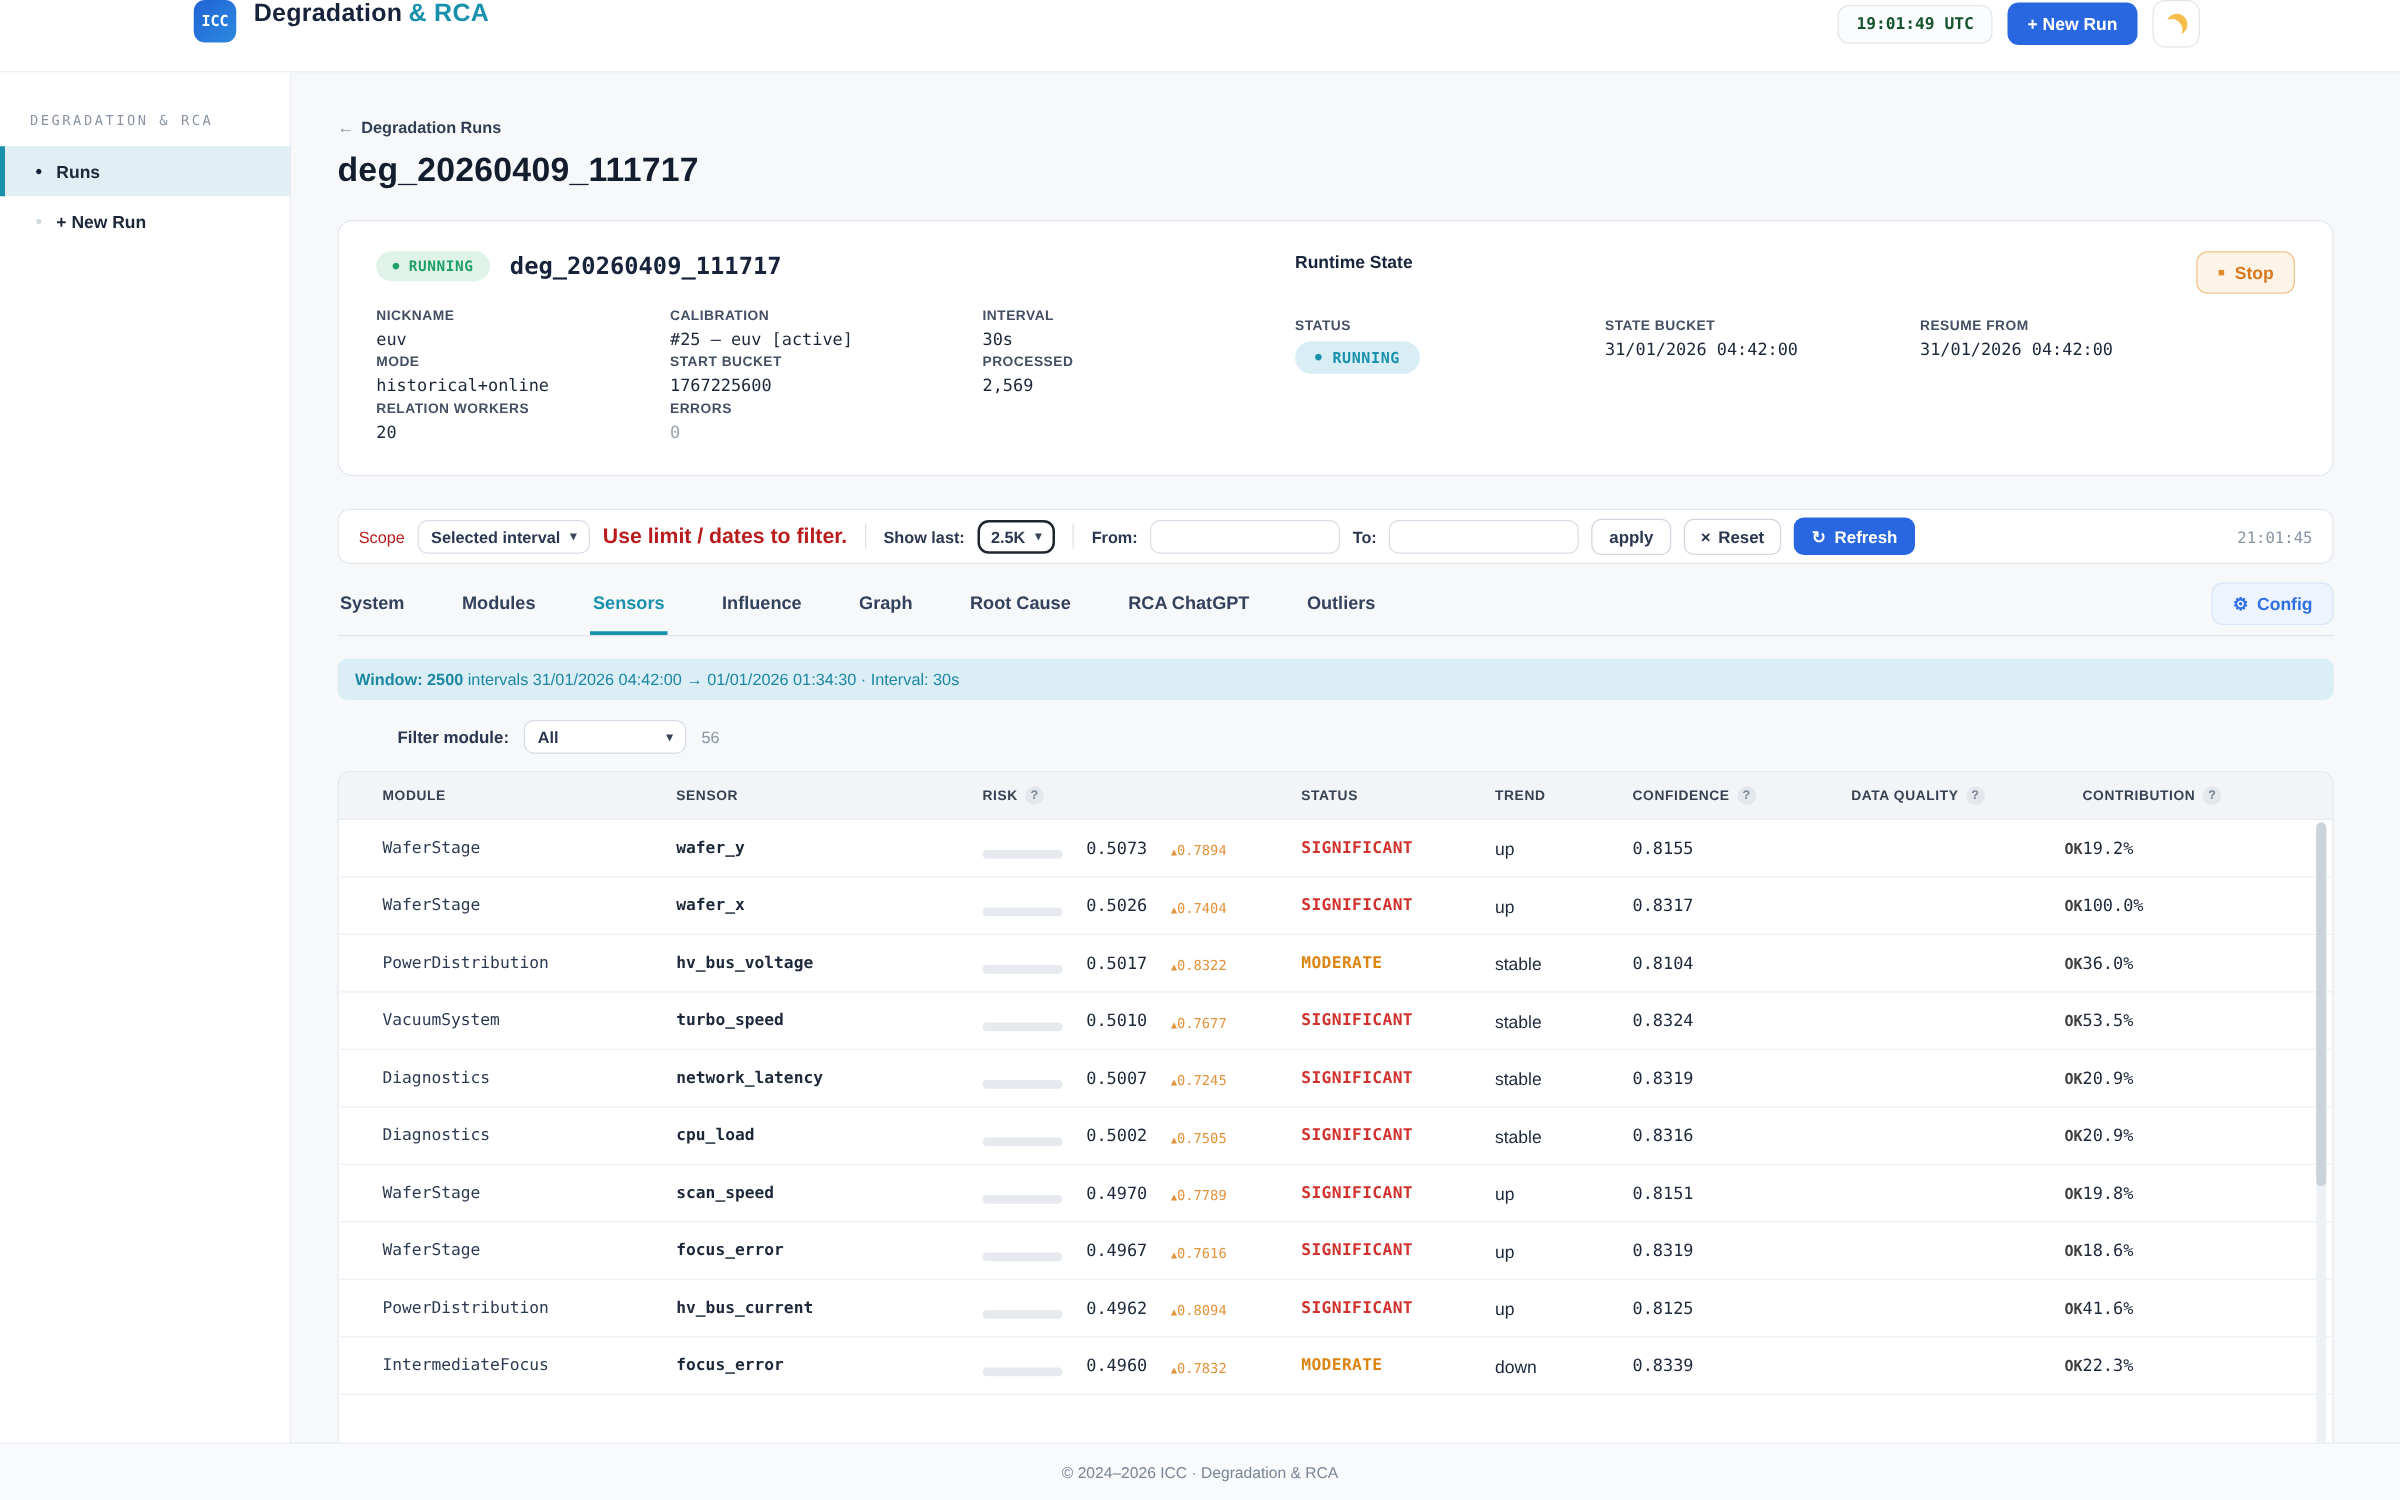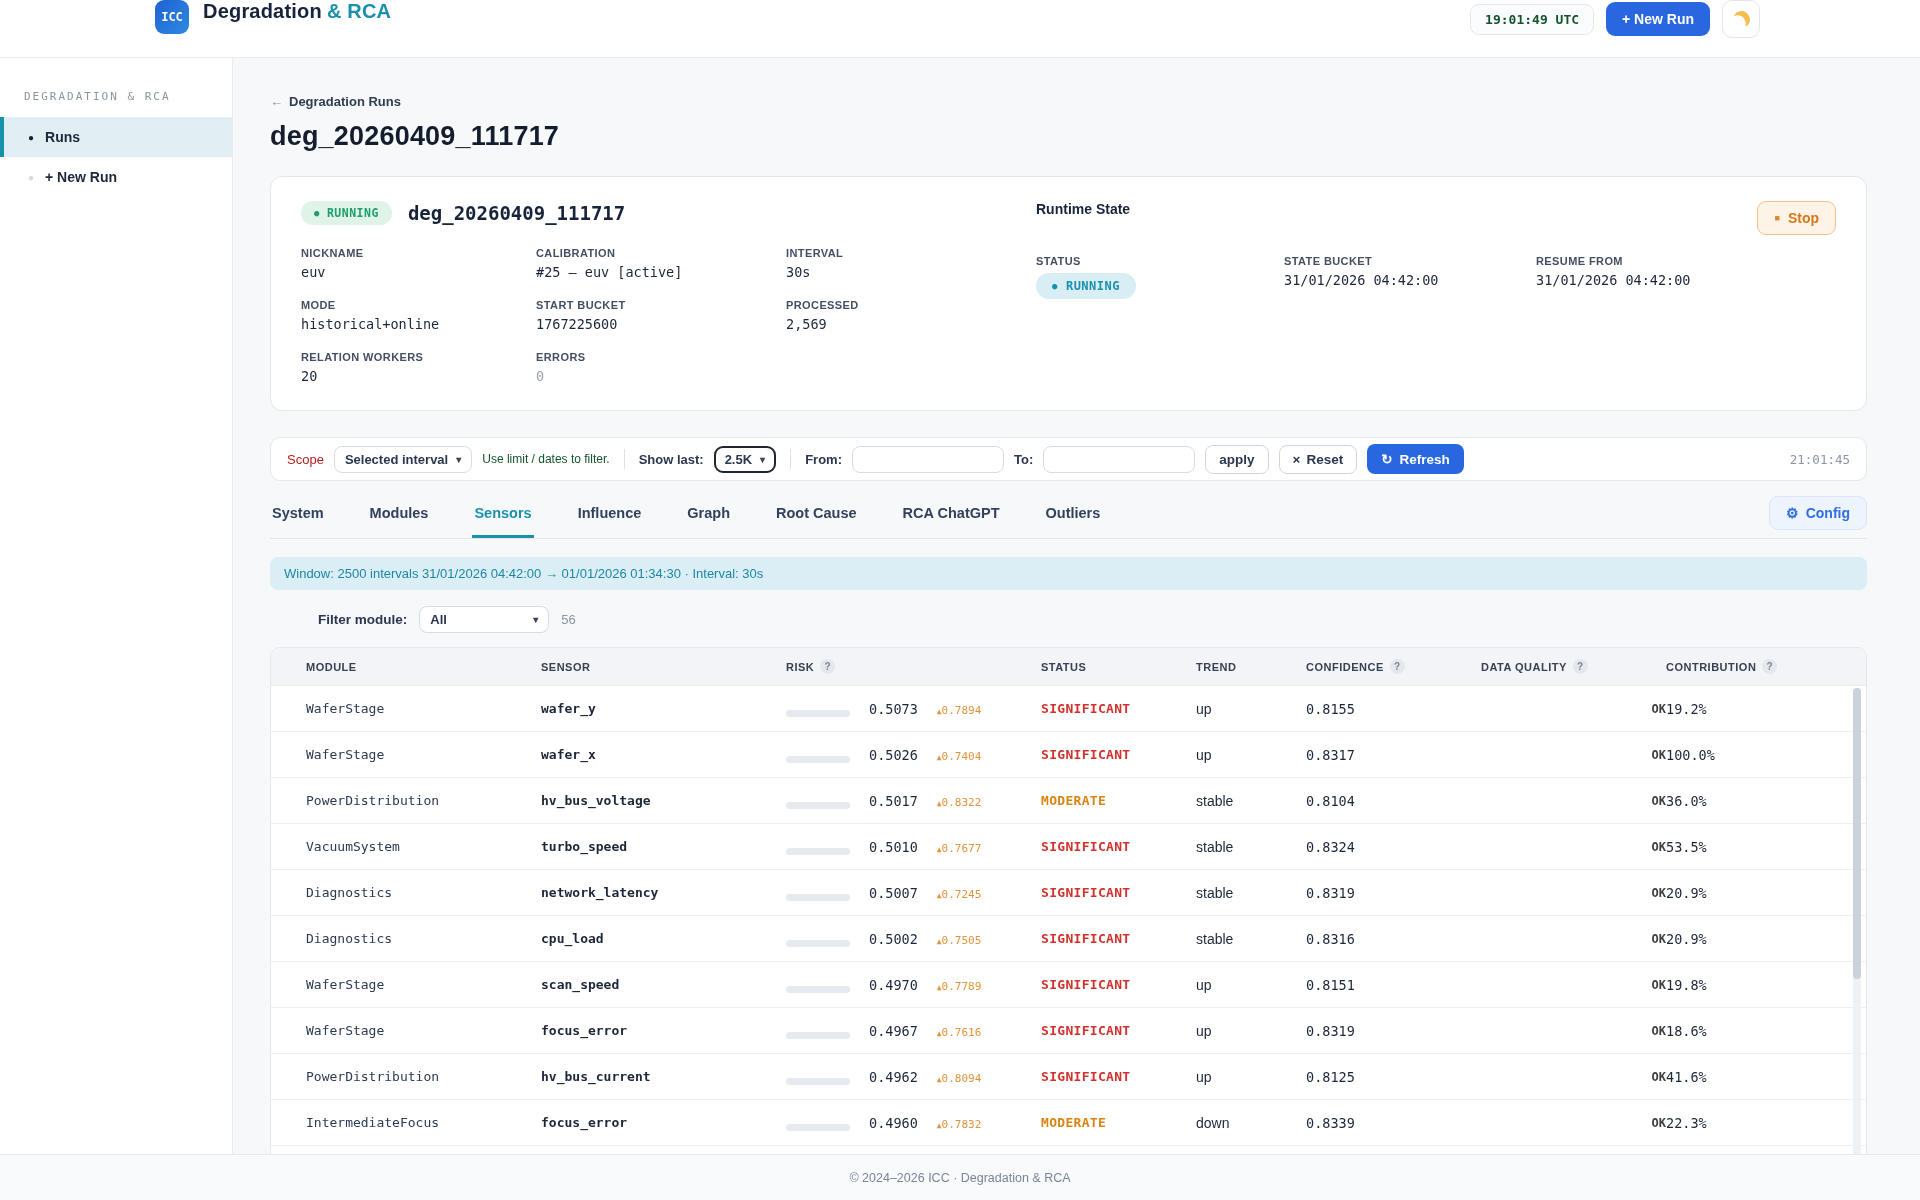--- a/index.html
+++ b/index.html
@@ -36,56 +36,56 @@
   
   .card { background:#fff; border:1px solid #e3e7ec; border-radius:12px; }
 
   
   .run-card { margin-top:24px; padding:24px 30px 26px; display:flex; }
   .run-left { width:735px; flex-shrink:0; }
   .run-head { display:flex; align-items:center; gap:16px; }
   .badge-running { display:inline-flex; align-items:center; gap:7px; background:#dff3e9; color:#1f9e67; border-radius:14px; padding:5px 13px; font-family:"DejaVu Sans Mono",monospace; font-size:11.5px; font-weight:bold; letter-spacing:.5px; }
   .badge-running .dot { font-size:9px; }
   .run-name { font-family:"DejaVu Sans Mono",monospace; font-size:19px; font-weight:bold; color:#17233a; }
-  .fields-grid { margin-top:22px; display:grid; grid-template-columns:235px 250px 1fr; row-gap:19px; }
+  .fields-grid { margin-top:22px; display:grid; grid-template-columns:235px 250px 1fr; row-gap:4px; }
   .field .f-label { font-size:11px; font-weight:bold; color:#454f63; letter-spacing:.4px; }
   .field .f-value { margin-top:5px; font-family:"DejaVu Sans Mono",monospace; font-size:13.5px; color:#1c2739; }
   .field.muted .f-value { color:#9aa3b0; }
   .run-right { flex:1; }
   .rt-head { display:flex; align-items:flex-start; justify-content:space-between; }
   .rt-title { font-size:14px; font-weight:bold; color:#17233a; }
   .btn-stop { display:inline-flex; align-items:center; gap:8px; background:#fdf4e7; border:1px solid #f0c48a; color:#d9771c; border-radius:9px; padding:8px 16px; font-size:14px; font-weight:bold; cursor:pointer; font-family:"Liberation Sans",sans-serif; }
   .btn-stop .sq { font-size:9px; color:#e08a2e; }
   .rt-grid { margin-top:20px; display:grid; grid-template-columns:248px 252px 1fr; }
   .pill-running { display:inline-flex; align-items:center; gap:8px; background:#d9edf5; color:#1991ad; border-radius:14px; padding:6px 16px; font-family:"DejaVu Sans Mono",monospace; font-size:12px; font-weight:bold; letter-spacing:.5px; margin-top:6px; }
   .pill-running .dot { font-size:9px; }
 
   
   .toolbar { margin-top:26px; height:44px; display:flex; align-items:center; gap:10px; padding:0 16px; border-radius:10px; }
   .tb-label { font-size:13px; color:#b91c1c; }
   .tb-label.strong { font-weight:bold; color:#2b3750; }
   .fake-select { display:inline-flex; align-items:center; justify-content:space-between; gap:8px; border:1px solid #d7dde5; border-radius:8px; background:#fff; padding:5px 10px; font-size:13px; font-weight:bold; color:#2b3750; cursor:pointer; }
   .fake-select .chev { font-size:10px; color:#3a4456; }
   .fake-select.highlight { border:2px solid #20262f; border-radius:9px; padding:4px 9px; }
-  .tb-hint { font-size:12px; color:#14532d; }
+  .tb-hint { font-size:17px; color:#b91c1c;font-weight:bold; }
   .tb-div { width:1px; height:20px; background:#dde2e8; margin:0 4px; }
   .tb-input { width:152px; height:27px; border:1px solid #d7dde5; border-radius:8px; background:#fff; }
   .btn-ghost { display:inline-flex; align-items:center; gap:6px; background:#fff; border:1px solid #cfd6df; border-radius:8px; padding:6px 13px; font-size:13.5px; font-weight:bold; color:#2b3750; cursor:pointer; font-family:"Liberation Sans",sans-serif; }
   .btn-refresh { display:inline-flex; align-items:center; gap:7px; background:#2867e0; border:none; border-radius:8px; padding:7px 14px; font-size:13.5px; font-weight:bold; color:#fff; cursor:pointer; font-family:"Liberation Sans",sans-serif; }
   .tb-time { margin-left:auto; font-family:"DejaVu Sans Mono",monospace; font-size:12.5px; color:#8a94a3; }
 
   
   .tabs-bar { margin-top:10px; display:flex; align-items:flex-end; border-bottom:1px solid #e2e6ea; height:48px; position:relative; }
   .tab { padding:0 2px 14px; margin-right:42px; font-size:14.5px; font-weight:bold; color:#33415c; cursor:pointer; border-bottom:3px solid transparent; }
   .tab.active { color:#1991ad; border-bottom-color:#1991ad; }
   .btn-config { position:absolute; right:0; bottom:8px; display:inline-flex; align-items:center; gap:7px; background:#eef4fd; border:1px solid #dbe6f8; border-radius:9px; padding:8px 16px; color:#2f6fe4; font-size:14px; font-weight:bold; cursor:pointer; font-family:"Liberation Sans",sans-serif; }
 
   
   .window-bar { margin-top:18px; background:#dceef5; border-radius:8px; padding:9px 14px; font-size:13px; color:#1b87a3; font-weight:500; }
-  .window-bar b { font-weight:normal;text-align:center; }
+  .window-bar b { font-weight:bold;text-align:center; }
 
   
   .filter-row { margin-top:16px; display:flex; align-items:center; gap:12px; }
   .filter-row .lbl { font-size:13.5px; font-weight:bold; color:#2b3750;margin-left:48px; }
   .filter-row .fake-select { width:130px; }
   .filter-count { font-size:13px; color:#8a94a3; }
 
   
   .table-card { margin-top:14px; position:relative; overflow:hidden; height:562px; border-radius:10px; }
   .t-grid { display:grid; grid-template-columns:235px 245px 255px 155px 110px 175px 185px 1fr; align-items:center; padding-left:35px; }

